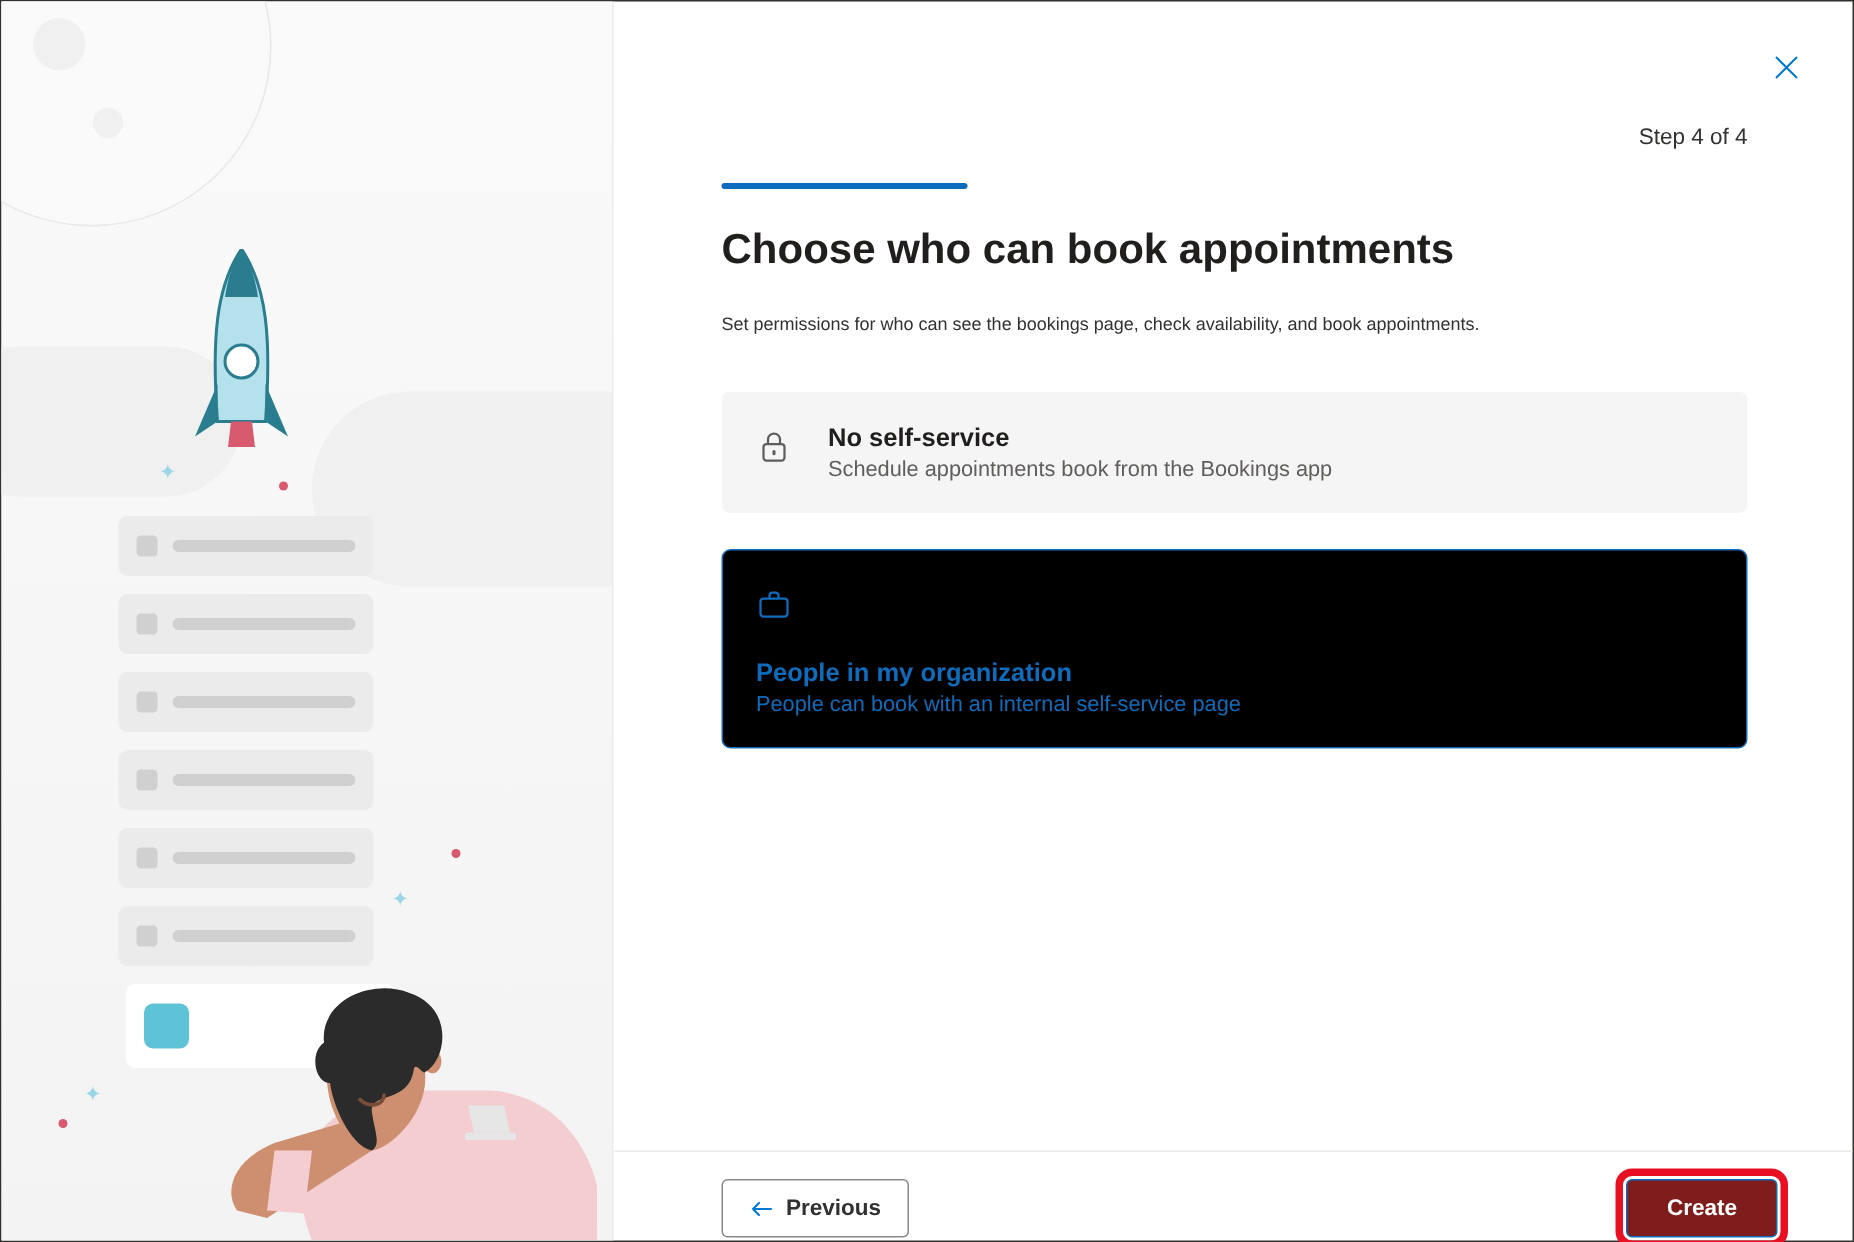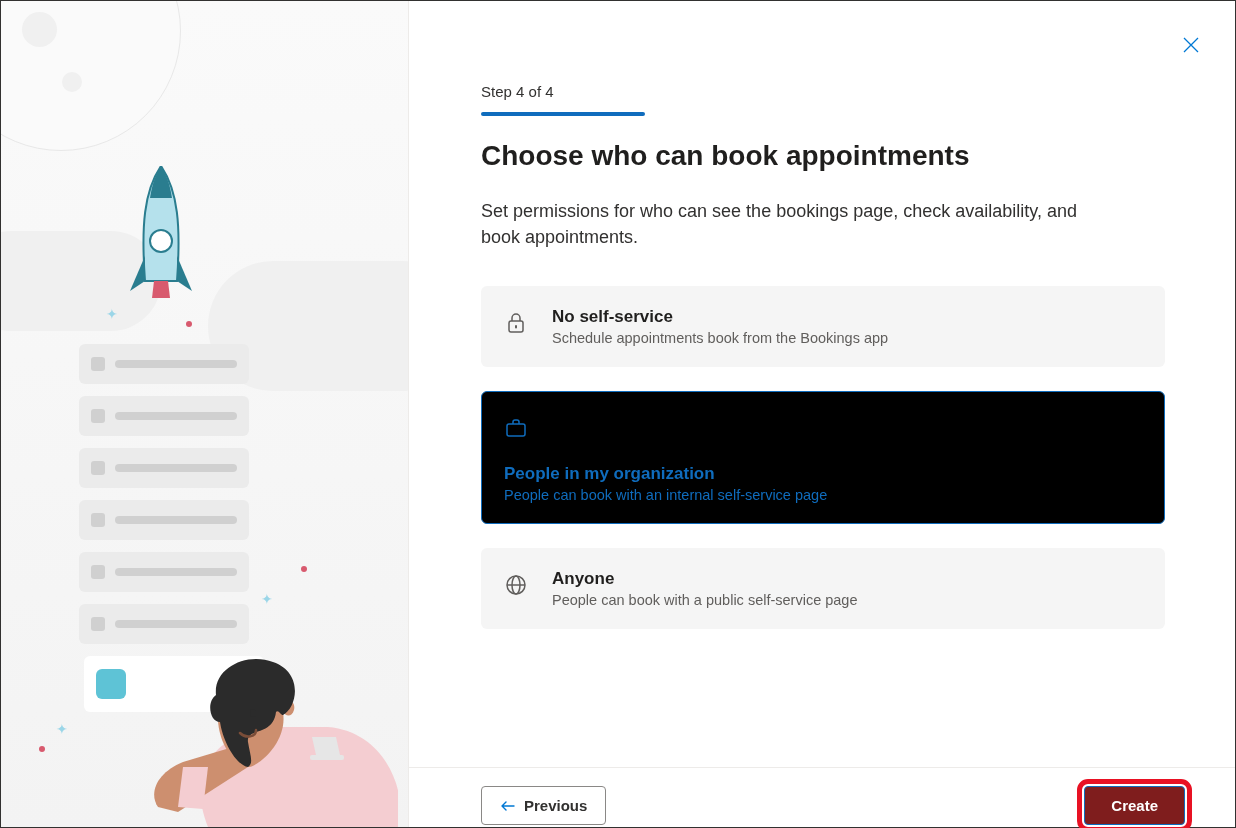--- a/index.html
+++ b/index.html
@@ -176,37 +176,38 @@
       background: transparent;
     }
     .content-body {
       padding: 82px 70px 20px 72px;
       flex: 1;
       overflow-y: auto;
     }
     .step-label {
       font-size: 15px;
       color: #323130;
-      margin-bottom: 12px;
+      margin-bottom: 22px;
+      text-align: right;
     }
     .progress-bar {
       width: 164px;
       height: 4px;
       background: #0f6cbd;
       border-radius: 2px;
       margin-bottom: 24px;
     }
     .page-title {
       font-size: 28px;
       font-weight: 600;
       color: #201f1e;
       margin-bottom: 26px;
     }
     .page-subtitle {
-      font-size: 18px;
+      font-size: 12px;
       color: #323130;
       line-height: 1.45;
       margin-bottom: 36px;
       max-width: 640px;
     }
     .options {
       display: flex;
       flex-direction: column;
       gap: 24px;
       max-width: 690px;
@@ -396,31 +397,20 @@
           <svg class="option-icon" viewBox="0 0 24 24">
             <rect x="3" y="8" width="18" height="12" rx="2" fill="none" stroke="currentColor" stroke-width="1.5"></rect>
             <path d="M9 8 V6 a2 2 0 0 1 2 -2 h2 a2 2 0 0 1 2 2 V8" fill="none" stroke="currentColor" stroke-width="1.5"></path>
           </svg>
           <div class="option-text">
             <div class="option-title">People in my organization</div>
             <div class="option-desc">People can book with an internal self-service page</div>
           </div>
         </div>
 
-        <div class="option-card">
-          <svg class="option-icon" viewBox="0 0 24 24">
-            <circle cx="12" cy="12" r="9" fill="none" stroke="currentColor" stroke-width="1.5"></circle>
-            <ellipse cx="12" cy="12" rx="4" ry="9" fill="none" stroke="currentColor" stroke-width="1.5"></ellipse>
-            <line x1="3" y1="12" x2="21" y2="12" stroke="currentColor" stroke-width="1.5"></line>
-          </svg>
-          <div class="option-text">
-            <div class="option-title">Anyone</div>
-            <div class="option-desc">People can book with a public self-service page</div>
-          </div>
-        </div>
       </div>
     </div>
 
     <div class="footer">
       <button class="btn btn-secondary">
         <svg width="16" height="16" viewBox="0 0 16 16" class="arrow-left">
           <path d="M14 8 H2 M6 4 L2 8 L6 12" stroke="currentColor" stroke-width="1.4" fill="none" stroke-linecap="round" stroke-linejoin="round"></path>
         </svg>
         <span>Previous</span>
       </button>

